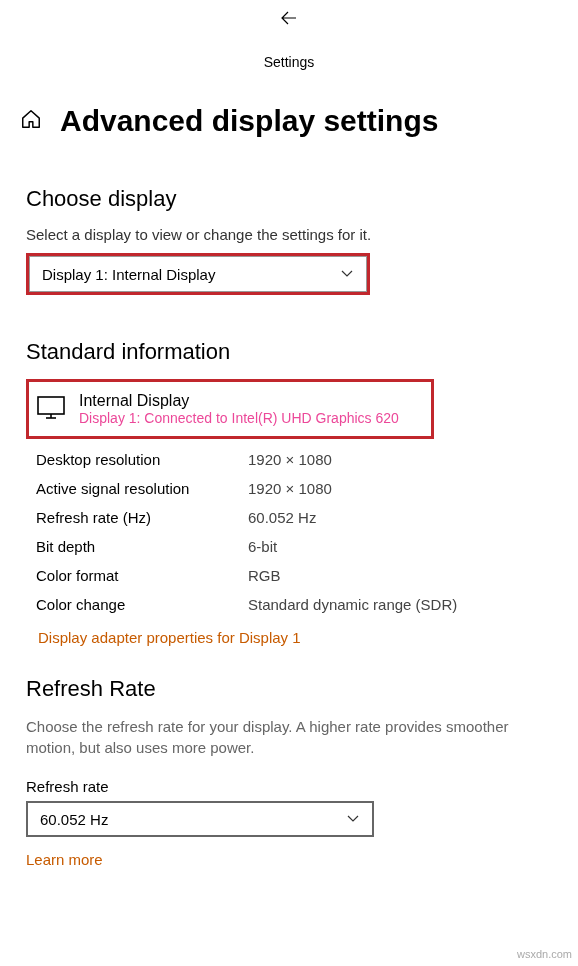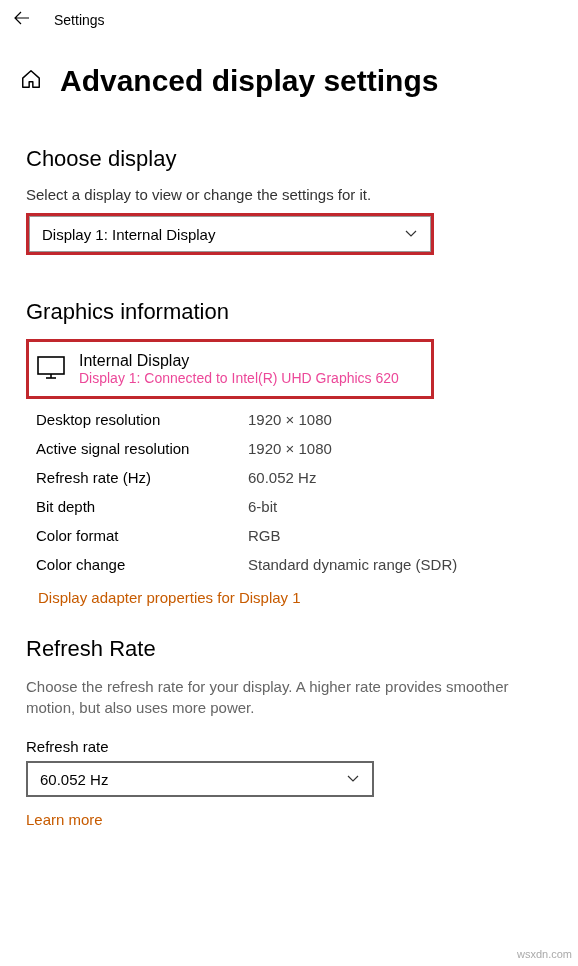--- a/index.html
+++ b/index.html
@@ -13,20 +13,21 @@
       color: #000000;
       width: 578px;
       height: 966px;
       overflow: hidden;
     }
     .top-bar {
       display: flex;
       align-items: center;
       padding: 10px 14px;
       gap: 24px;
+      flex-direction: column;
     }
     .back-arrow svg {
       width: 16px;
       height: 16px;
     }
     .top-title {
       font-size: 14px;
       font-weight: 400;
     }
     .header {
@@ -65,21 +66,21 @@
     }
     .dropdown-wrap {
       border: 3px solid #c1272d;
       display: inline-block;
       padding: 0;
     }
     .dropdown {
       display: flex;
       align-items: center;
       justify-content: space-between;
-      width: 402px;
+      width: 338px;
       height: 36px;
       border: 1px solid #999;
       padding: 0 12px;
       font-size: 15px;
       cursor: pointer;
     }
     .dropdown-plain {
       display: flex;
       align-items: center;
       justify-content: space-between;
@@ -182,21 +183,21 @@
     <div class="dropdown">
       <span>Display 1: Internal Display</span>
       <span class="chev">
         <svg viewBox="0 0 14 14">
             <path d="M2 5 L7 10 L12 5" stroke="#333" stroke-width="1.2" fill="none"></path>
           </svg>
       </span>
     </div>
   </div>
 
-  <h2 class="section-h" style="margin-top:44px">Graphics information</h2>
+  <h2 class="section-h" style="margin-top:44px">Standard information</h2>
 
   <div class="display-card">
     <span class="monitor-icon">
       <svg viewBox="0 0 28 24">
           <rect x="1" y="2" width="26" height="17" stroke="#000" stroke-width="1.6" fill="none"></rect>
           <line x1="9" y1="23" x2="19" y2="23" stroke="#000" stroke-width="1.6"></line>
           <line x1="14" y1="19" x2="14" y2="23" stroke="#000" stroke-width="1.6"></line>
         </svg>
     </span>
     <div>

